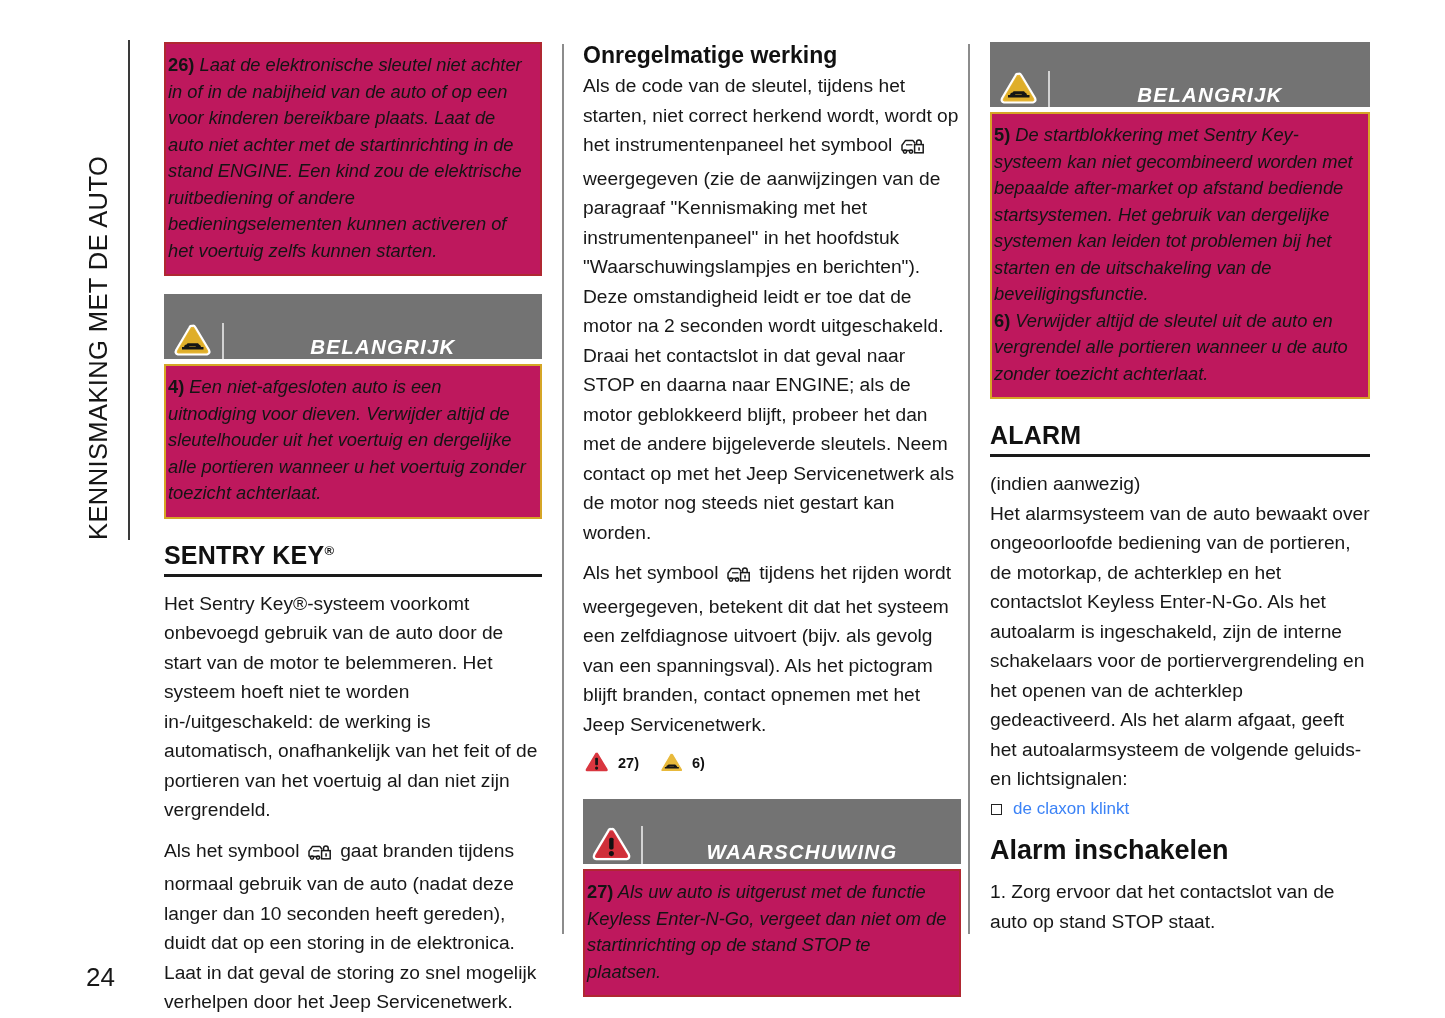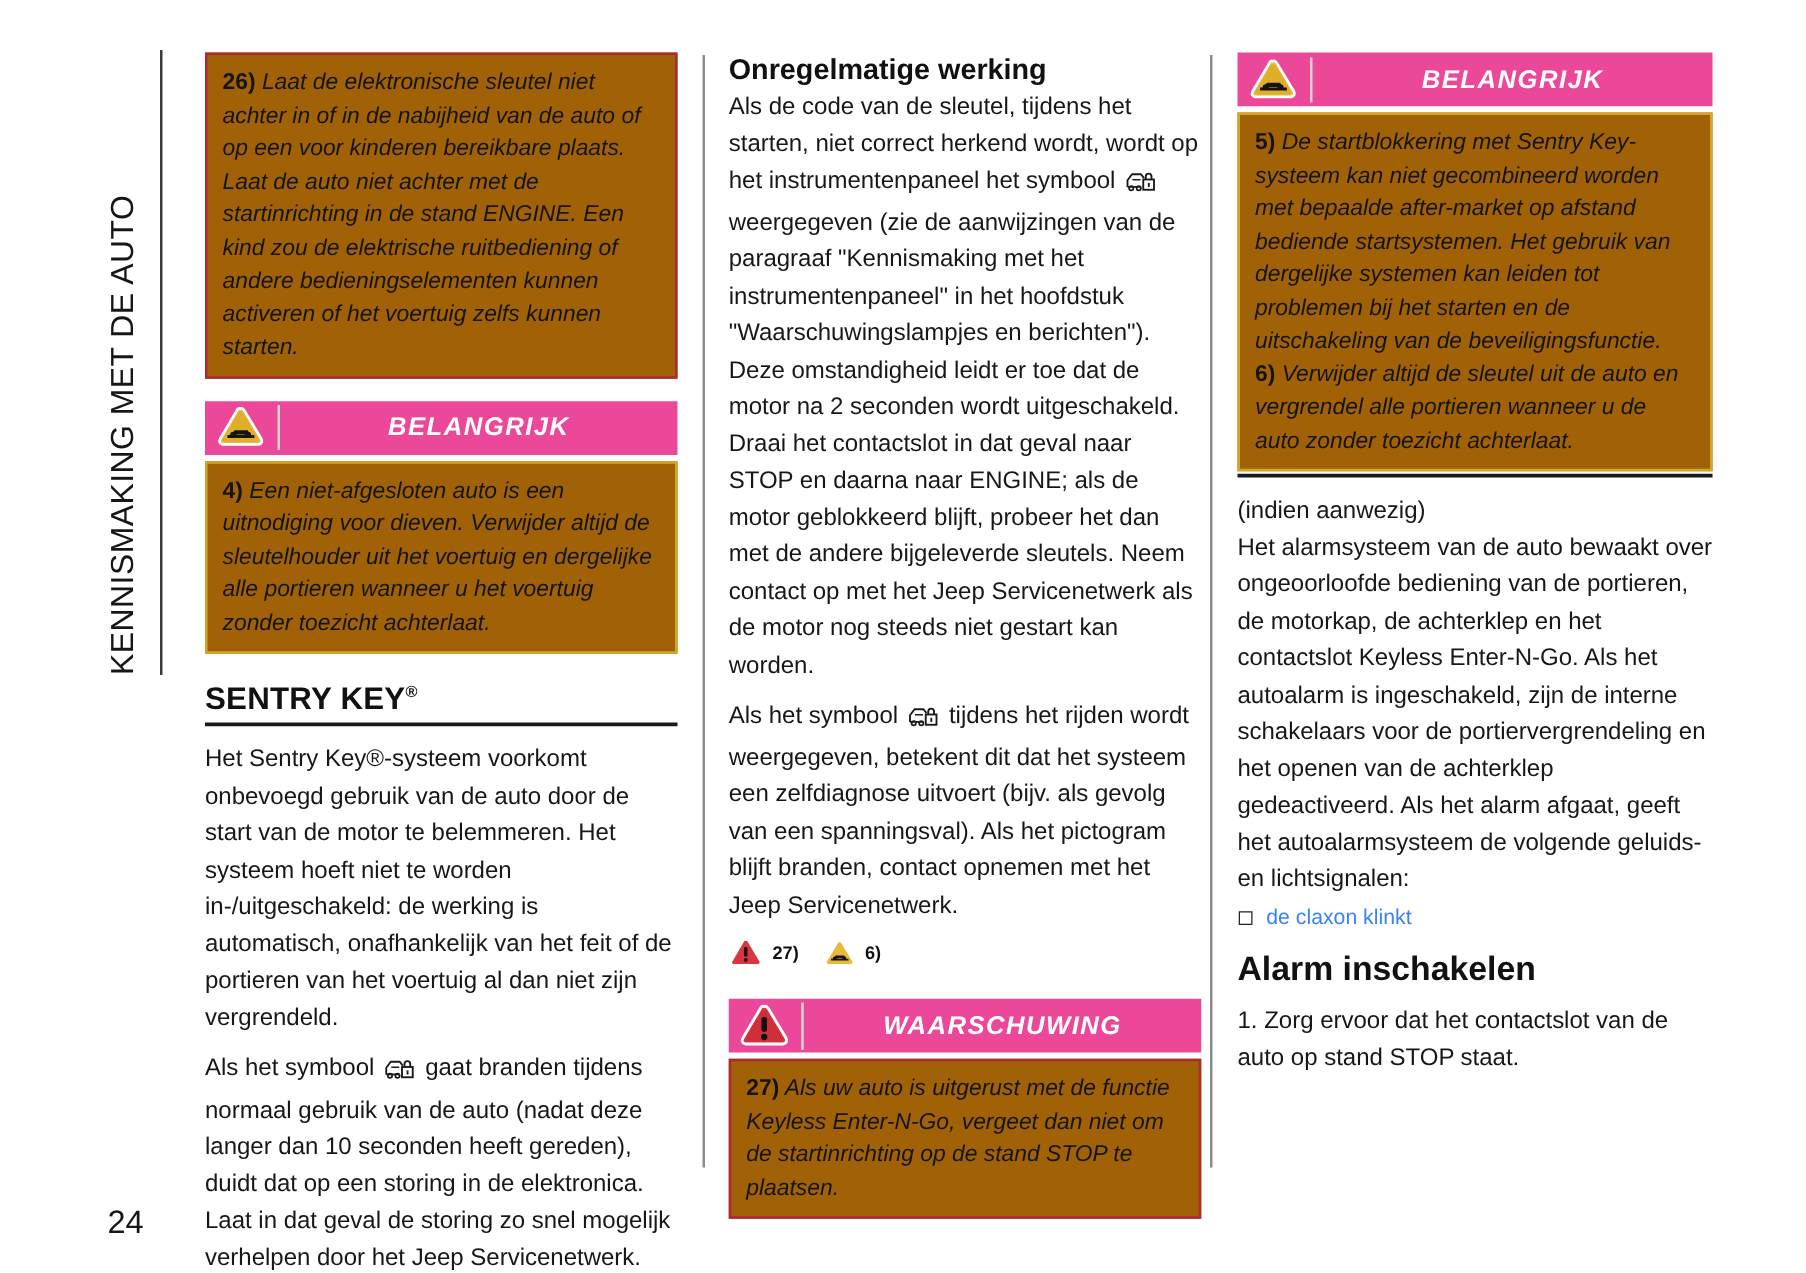--- a/index.html
+++ b/index.html
@@ -110,23 +110,23 @@
     margin: 12px 0 2px 0;
     font-size: 27px;
     font-weight: bold;
     color: #111;
     font-family: "Liberation Sans", sans-serif;
   }
 
   
   .callout-bar {
     display: flex;
-    align-items: center;
-    background: #ec4899;
-    height: 43px;
+    align-items: flex-end;
+    background: #737373;
+    height: 65px;
     margin-top: 18px;
   }
   .callout-bar .ico-cell {
     width: 60px;
     display: flex;
     align-items: center;
     justify-content: center;
     border-right: 2px solid #d2d2d2;
     flex: 0 0 60px;
   }
@@ -139,23 +139,23 @@
     font-size: 20.5px;
     font-weight: bold;
     font-style: italic;
     letter-spacing: 1.2px;
     font-family: "Liberation Sans", sans-serif;
   }
 
   
   .note-box {
     border: 2px solid #b8c1c9;
-    padding: 8px 12px 10px 12px;
+    padding: 8px 12px 10px 2px;
     margin-top: 5px;
-    background: #a16207;
+    background: #be185d;
   }
   .note-box.red    { border-color: #b02832; }
   .note-box.yellow { border-color: #d5a626; }
 
   .note-box p {
     margin: 0;
     font-size: 18.3px;
     line-height: 26.5px;
     font-style: italic;
     color: #141414;
@@ -350,20 +350,21 @@
         </svg>
       </div>
       <div class="bar-title">BELANGRIJK</div>
     </div>
 
     <div class="note-box yellow">
       <p><span class="num">5)</span> <span>De startblokkering met Sentry Key-systeem kan niet gecombineerd worden met bepaalde after-market op afstand bediende startsystemen. Het gebruik van dergelijke systemen kan leiden tot problemen bij het starten en de uitschakeling van de beveiligingsfunctie.</span></p>
       <p><span class="num">6)</span> <span>Verwijder altijd de sleutel uit de auto en vergrendel alle portieren wanneer u de auto zonder toezicht achterlaat.</span></p>
     </div>
 
+    <h2 class="section">ALARM</h2>
     <div class="section-rule"></div>
 
     <p class="body tight">(indien aanwezig)</p>
     <p class="body tight">Het alarmsysteem van de auto bewaakt over ongeoorloofde bediening van de portieren, de motorkap, de achterklep en het contactslot Keyless Enter-N-Go. Als het autoalarm is ingeschakeld, zijn de interne schakelaars voor de portiervergrendeling en het openen van de achterklep gedeactiveerd. Als het alarm afgaat, geeft het autoalarmsysteem de volgende geluids- en lichtsignalen:</p>
 
     <ul class="sqlist">
       <li><span class="sq"></span><span>de claxon klinkt</span></li>
     </ul>
 
     <h3 class="sub">Alarm inschakelen</h3>

